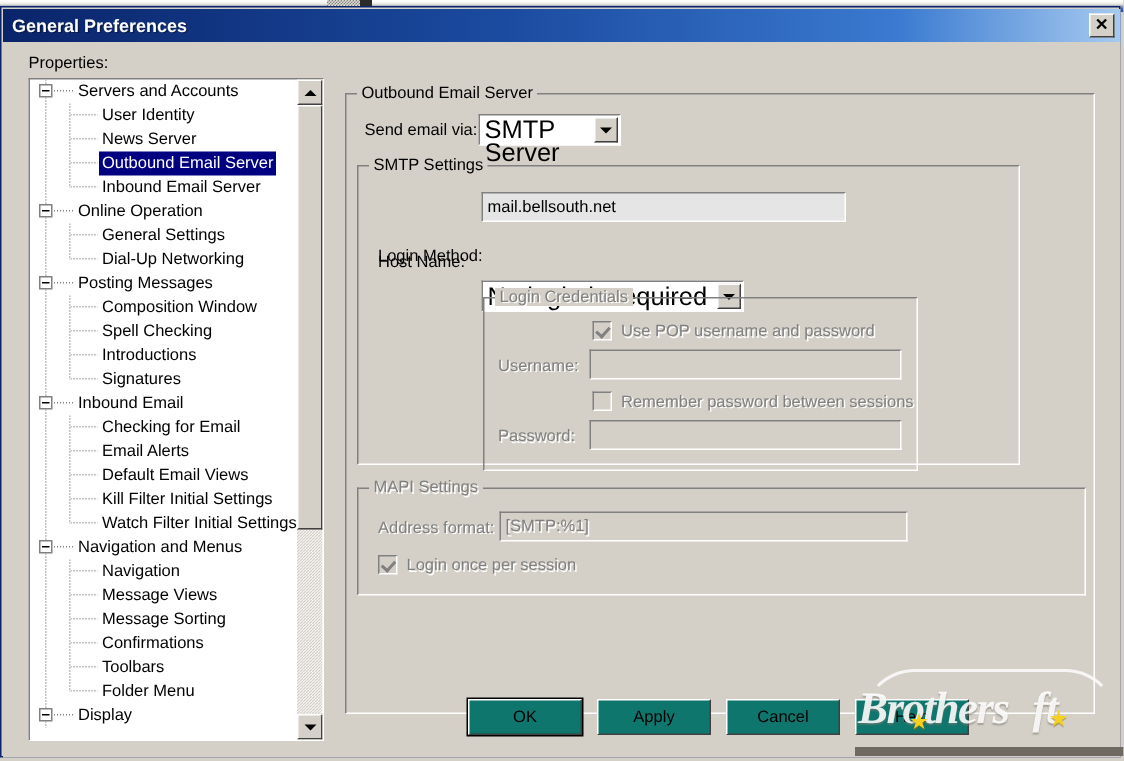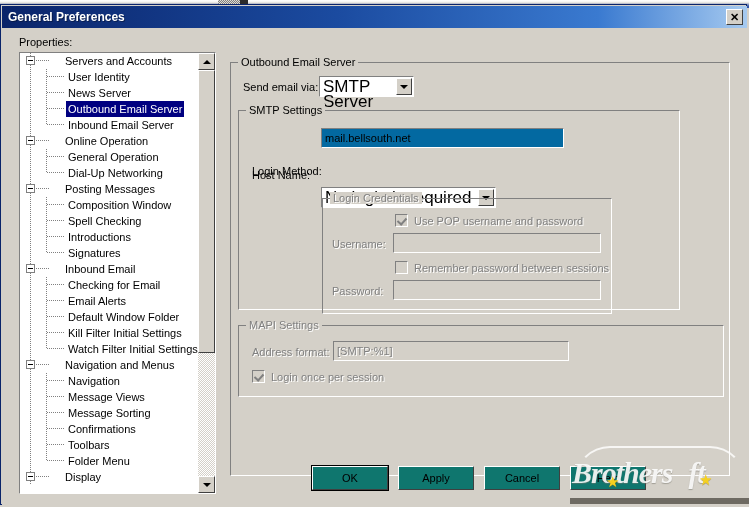--- a/index.html
+++ b/index.html
@@ -75,21 +75,21 @@
     border-color: #808080 #ffffff #ffffff #808080;
     box-sizing: border-box;
     overflow: hidden;
   }
   .tree-inner { position: absolute; left: 0; top: 0; width: 178px; height: 440px; overflow: hidden; }
   .tree-row {
     position: relative; height: 16px; line-height: 16px;
     white-space: nowrap; font-size: 11px; padding-left: 2px;
   }
   .tree-row .lbl { position: absolute; top: 0; font-size: 11px; }
-  .tree-row.parent .lbl { left: 45px; }
+  .tree-row.parent .lbl { left: 32px; }
   .tree-row.child  .lbl { left: 48px; }
   .tree-row.selected .lbl {
     background: #000080; color: #ffffff; padding: 0 2px; margin-left: -2px;
   }
   .expander {
     position: absolute; left: 6px; top: 3px; width: 9px; height: 9px;
     border: 1px solid #808080; background: #ffffff; box-sizing: border-box;
   }
   .expander::before {
     content: ""; position: absolute; left: 1px; top: 3px; width: 5px; height: 1px; background: #000;
@@ -163,21 +163,21 @@
   #grp-outbound { left: 228px; top: 34px; width: 500px; height: 414px; }
   #grp-smtp     { left: 236px; top: 82px; width: 442px; height: 200px; }
   #grp-creds    { left: 320px; top: 170px; width: 290px; height: 116px; }
   #grp-mapi     { left: 236px; top: 297px; width: 486px; height: 72px; }
 
   .lab { position: absolute; font-size: 11px; }
   .lab.dis { color: #808080; text-shadow: 1px 1px 0 #ffffff; }
 
   .textfield {
     position: absolute;
-    background: #0369a1;
+    background: #e5e5e5;
     border: 1px solid;
     border-color: #808080 #ffffff #ffffff #808080;
     box-sizing: border-box;
     font-family: "Liberation Sans", sans-serif;
     font-size: 11px;
     padding: 1px 0 0 3px;
     line-height: 17px;
     height: 20px;
     color: #000;
     overflow: hidden; white-space: nowrap;
@@ -309,21 +309,21 @@
             <div class="tree-row parent">
               <span class="trunk"></span>
               <span class="expander"></span>
               <span class="hline-parent"></span>
               <span class="lbl">Online Operation</span>
             </div>
             <div class="tree-row child">
               <span class="trunk"></span>
               <span class="child-stub"></span>
               <span class="hline-child"></span>
-              <span class="lbl">General Operation</span>
+              <span class="lbl">General Settings</span>
             </div>
             <div class="tree-row child">
               <span class="trunk"></span>
               <span class="child-stub last"></span>
               <span class="hline-child"></span>
               <span class="lbl">Dial-Up Networking</span>
             </div>
             <div class="tree-row parent">
               <span class="trunk"></span>
               <span class="expander"></span>
@@ -369,21 +369,21 @@
             <div class="tree-row child">
               <span class="trunk"></span>
               <span class="child-stub"></span>
               <span class="hline-child"></span>
               <span class="lbl">Email Alerts</span>
             </div>
             <div class="tree-row child">
               <span class="trunk"></span>
               <span class="child-stub"></span>
               <span class="hline-child"></span>
-              <span class="lbl">Default Window Folder</span>
+              <span class="lbl">Default Email Views</span>
             </div>
             <div class="tree-row child">
               <span class="trunk"></span>
               <span class="child-stub"></span>
               <span class="hline-child"></span>
               <span class="lbl">Kill Filter Initial Settings</span>
             </div>
             <div class="tree-row child">
               <span class="trunk"></span>
               <span class="child-stub last"></span>
@@ -491,21 +491,21 @@
         <span class="lab dis" style="left:91px; top:63px;">Remember password between sessions</span>
 
         <span class="lab dis" style="left:9px; top:86px;">Password:</span>
         <div class="textfield dis" style="left:70px; top:81px; width:208px;"></div>
       </div>
 
       <div class="group disabled" id="grp-mapi">
         <span class="legend">MAPI Settings</span>
 
         <span class="lab dis" style="left:13px; top:20px;">Address format:</span>
-        <div class="textfield dis" style="left:94px; top:15px; width:236px;">[SMTP:%1]</div>
+        <div class="textfield dis" style="left:94px; top:15px; width:272px;">[SMTP:%1]</div>
 
         <span class="chk checked" style="left:13px; top:44px;"></span>
         <span class="lab dis" style="left:32px; top:45px;">Login once per session</span>
       </div>
 
       <div class="btn default" style="left:310px; top:438px; width:76px;">OK</div>
       <div class="btn" style="left:396px; top:438px; width:76px;">Apply</div>
       <div class="btn" style="left:568px; top:438px; width:76px;">Help</div>
       <div class="btn" style="left:482px; top:438px; width:76px;">Cancel</div>
 

